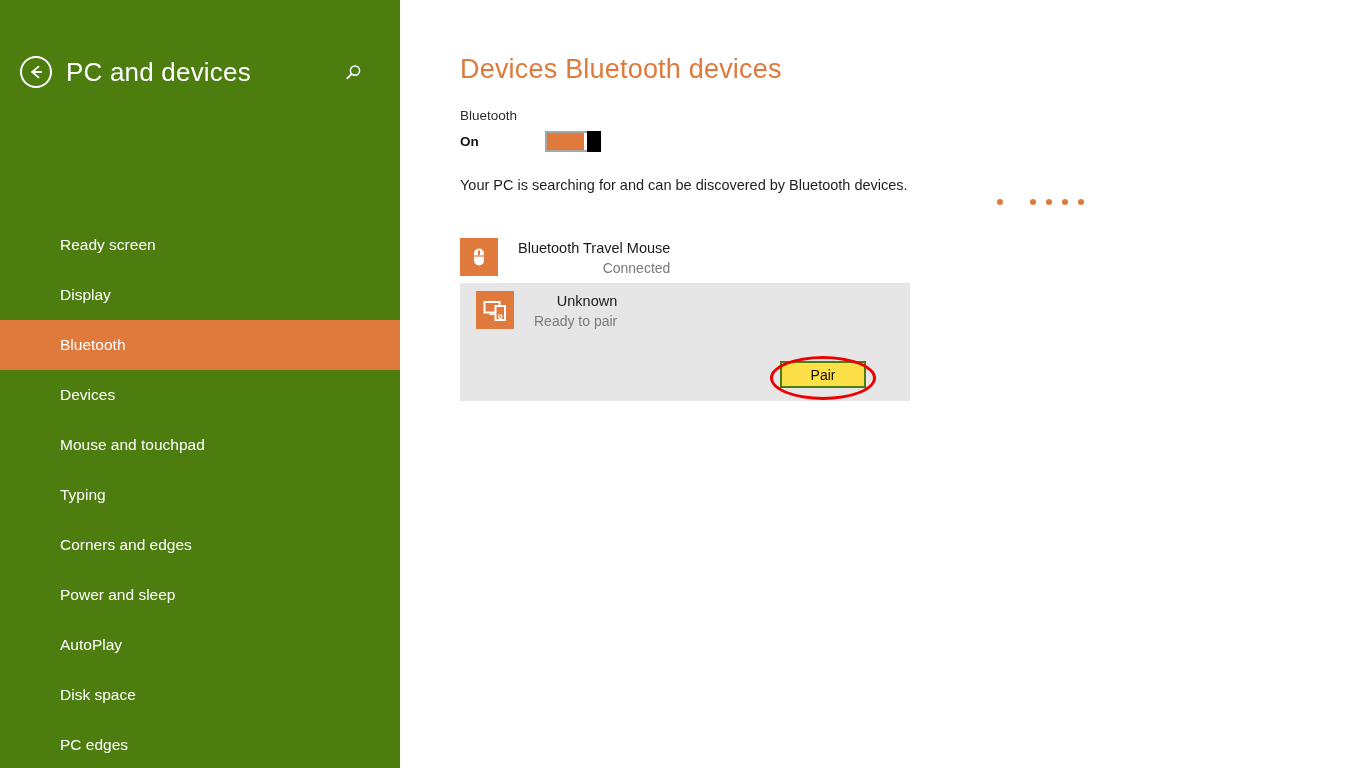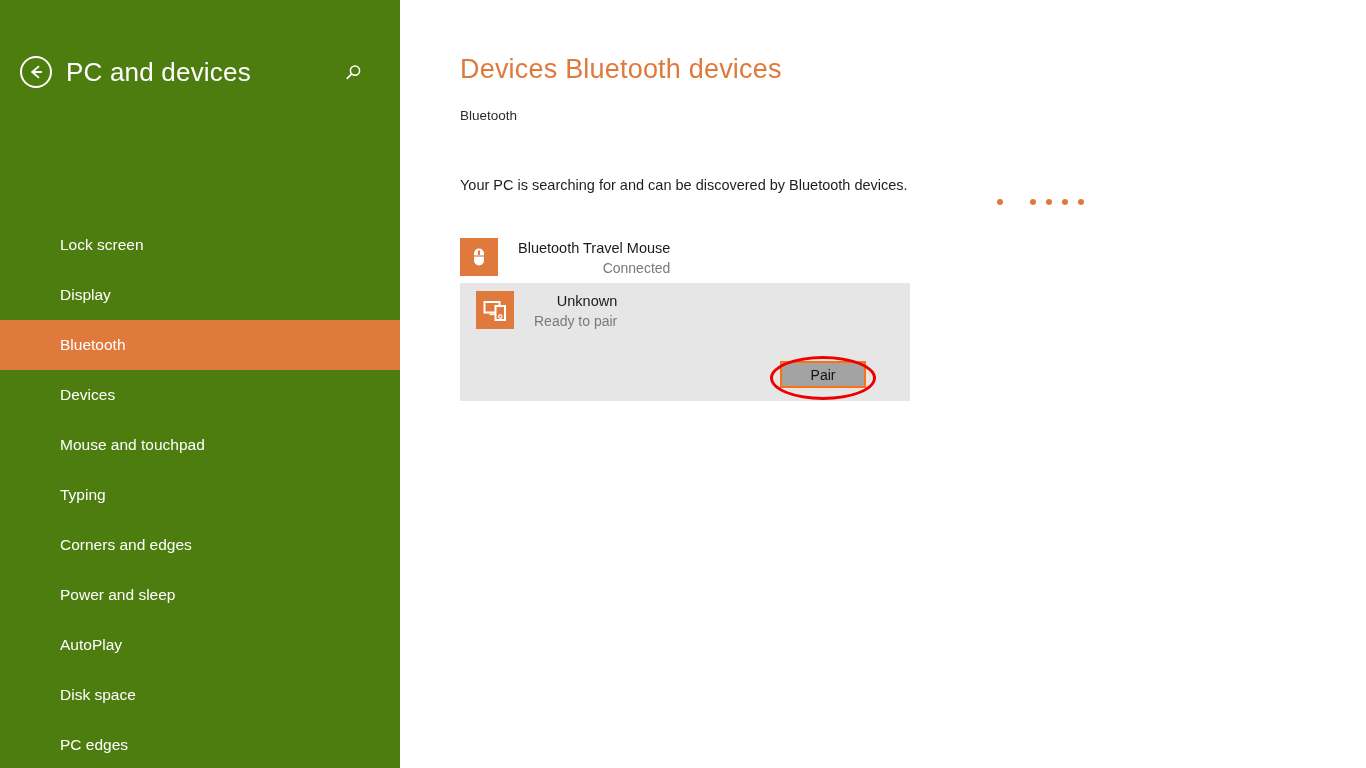--- a/index.html
+++ b/index.html
@@ -140,22 +140,22 @@
     font-size:14px; color:#7a7a7a; font-weight:400; line-height:20px;
   }
 
   .pair-wrap {
     position:absolute; right:12px; bottom:10px;
     width:120px; height:34px;
   }
   .pair-button {
     position:absolute; left:2px; top:4px;
     width:86px; height:27px;
-    background:#a3a3a3;
-    border:2px solid #f97316;
+    background:#fde047;
+    border:2px solid #4d7c0f;
     font-family:"Liberation Sans", sans-serif;
     font-size:14px; color:#111111;
     display:flex; align-items:center; justify-content:center;
     cursor:pointer;
   }
   .annotation-ellipse {
     position:absolute; left:-8px; top:-1px;
     width:106px; height:44px;
     border:3px solid #ee0000;
     border-radius:50%;
@@ -180,21 +180,21 @@
       <div class="search-icon-btn">
         <svg width="20" height="20" viewBox="0 0 20 20" aria-hidden="true">
           <circle cx="12" cy="7.6" r="4.6" fill="none" stroke="#ffffff" stroke-width="1.5"></circle>
           <line x1="8.5" y1="11.1" x2="4.2" y2="15.4" stroke="#ffffff" stroke-width="1.7" stroke-linecap="round"></line>
         </svg>
       </div>
     </div>
 
     <div class="nav-list">
       <div class="nav-item">
-          <span>Lock screen</span>
+          <span>Ready screen</span>
         </div>
       <div class="nav-item">
           <span>Display</span>
         </div>
       <div class="nav-item selected">
           <span>Bluetooth</span>
         </div>
       <div class="nav-item">
           <span>Devices</span>
         </div>
@@ -221,20 +221,27 @@
         </div>
     </div>
   </div>
 
   <div class="content">
 
     <div class="content-title">Devices Bluetooth devices</div>
 
     <div class="toggle-block">
       <div class="toggle-label">Bluetooth</div>
+      <div class="toggle-row">
+        <div class="toggle-state">On</div>
+        <div class="switch">
+          <div class="fill"></div>
+          <div class="thumb"></div>
+        </div>
+      </div>
     </div>
 
     <div class="status-text">Your PC is searching for and can be discovered by Bluetooth devices.</div>
 
     <div class="dots">
       <i style="left:0px;"></i>
       <i style="left:33px;"></i>
       <i style="left:49px;"></i>
       <i style="left:65px;"></i>
       <i style="left:81px;"></i>

